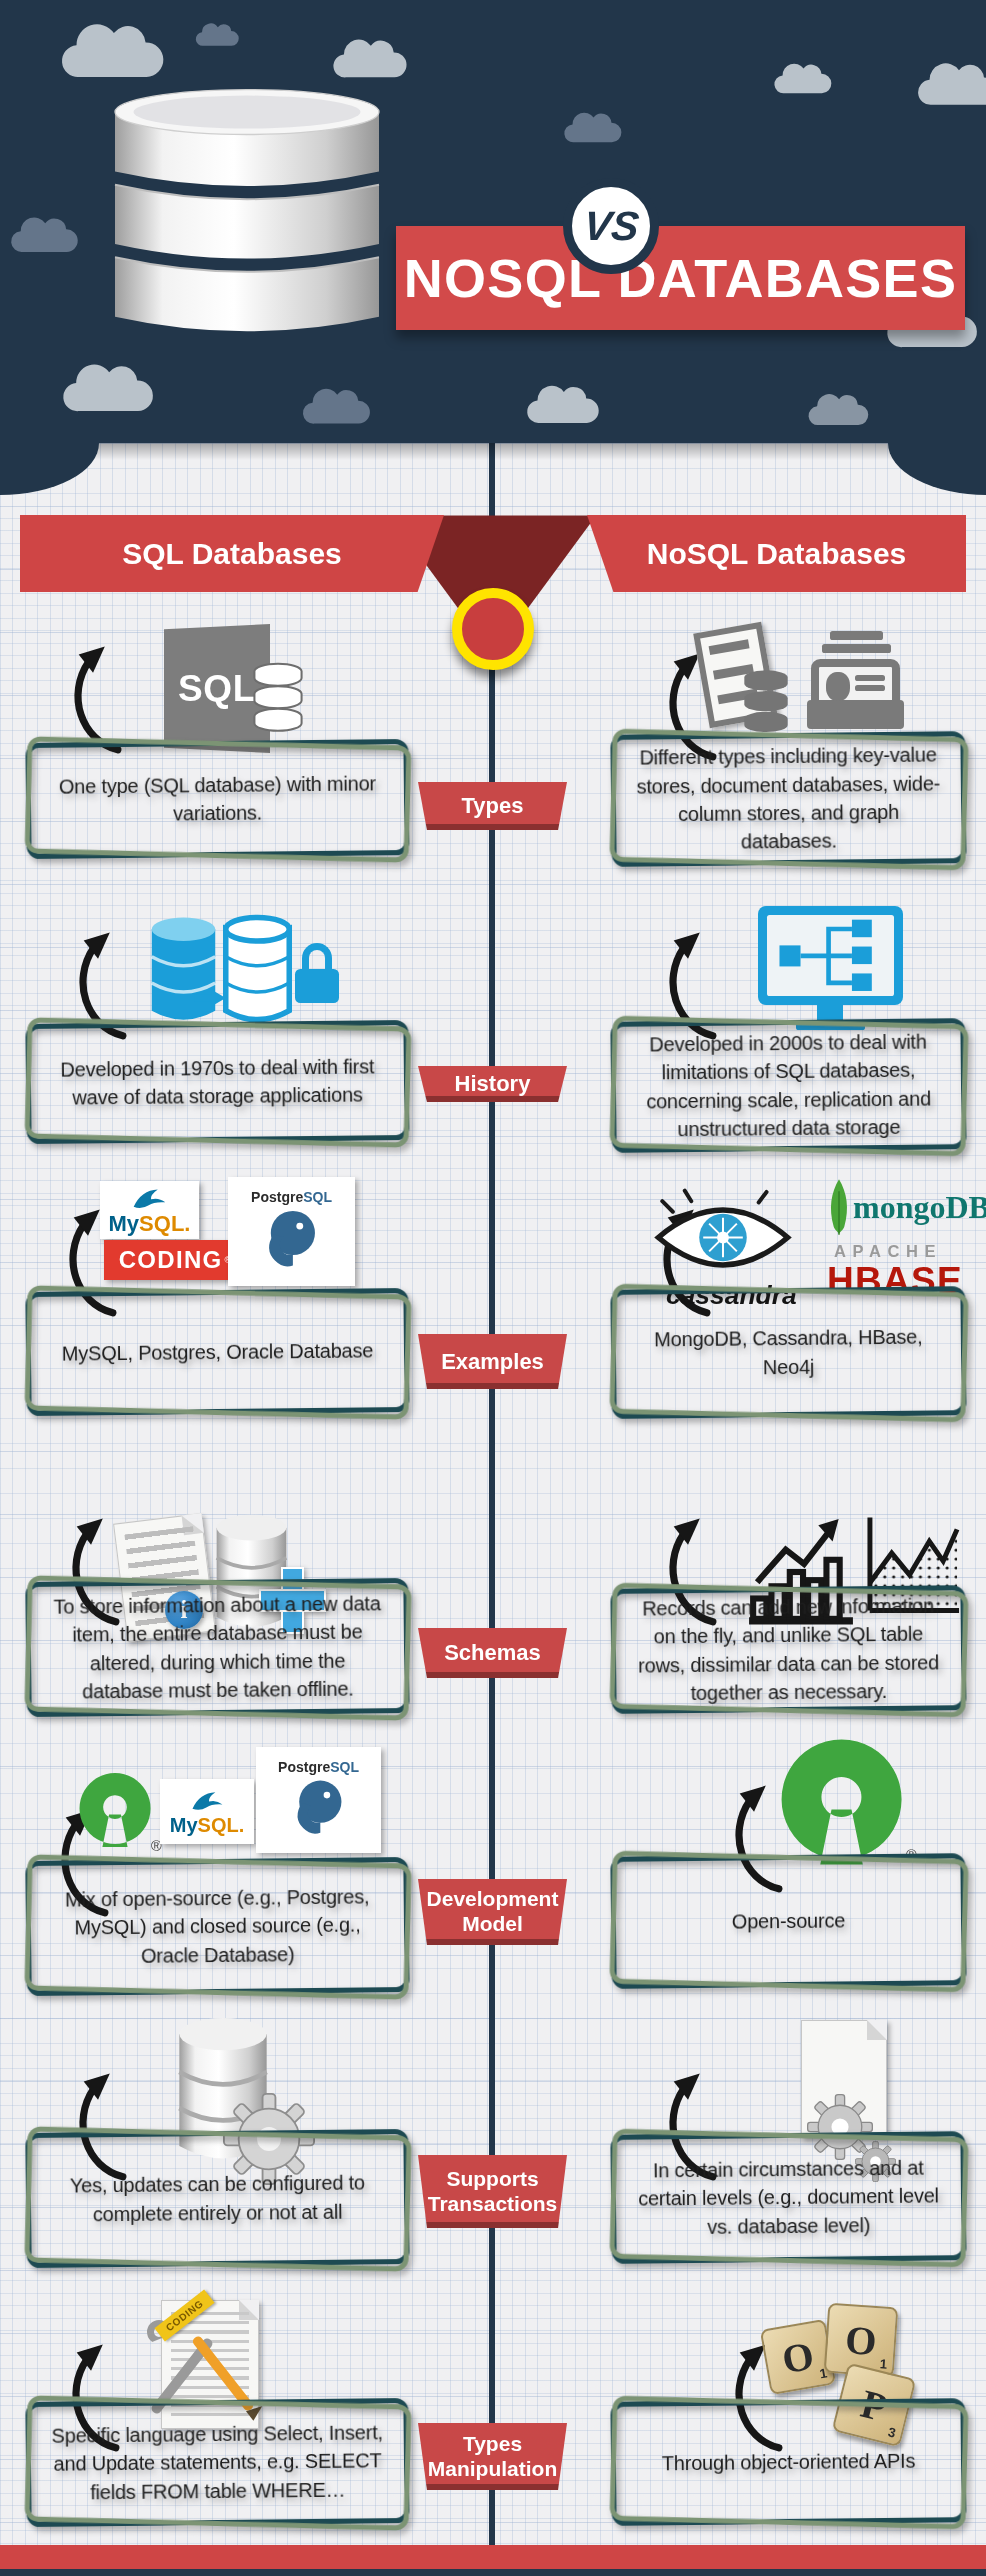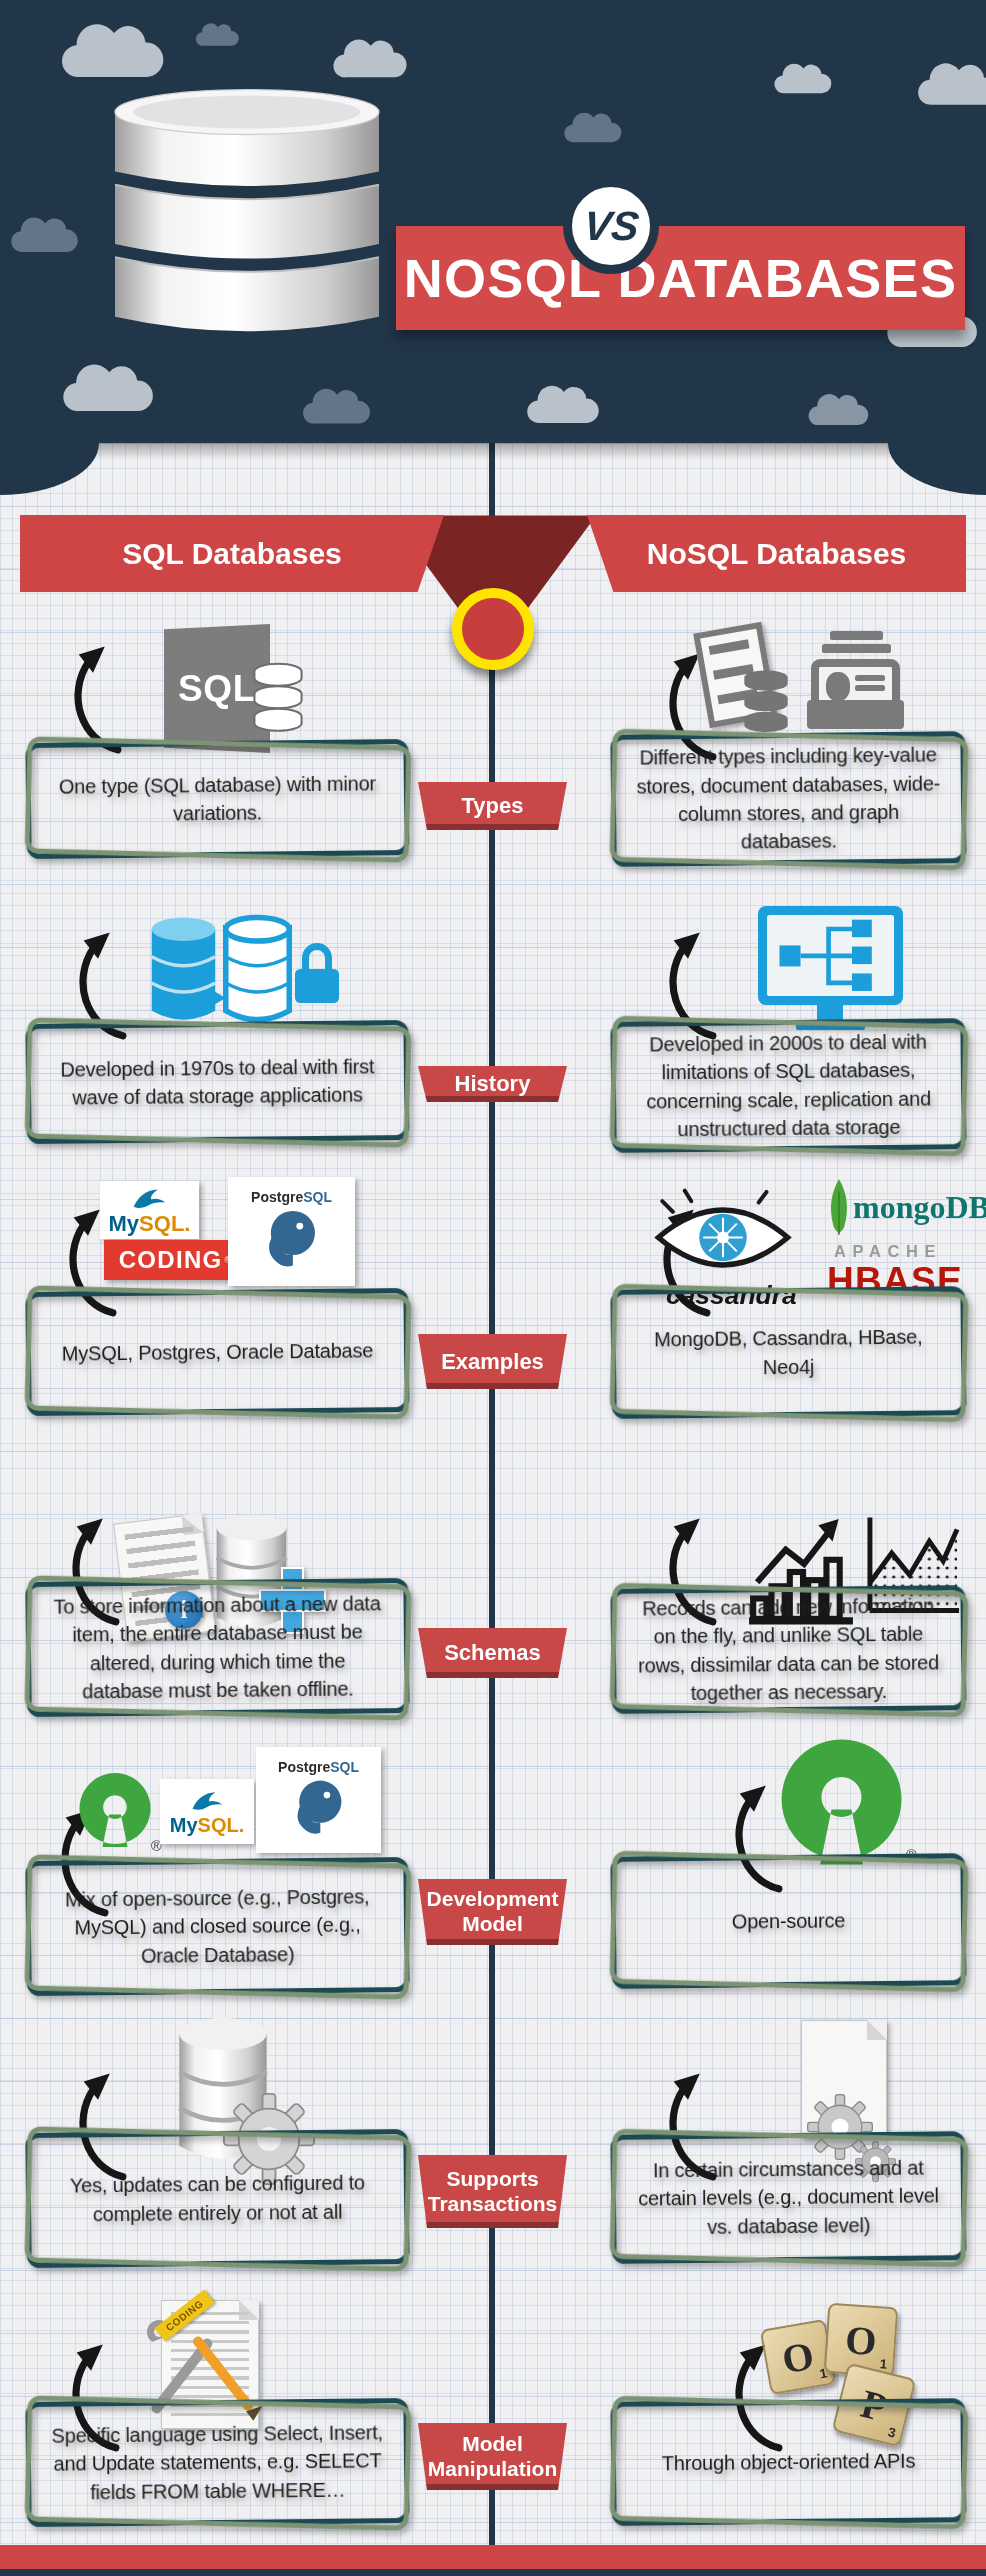--- a/index.html
+++ b/index.html
@@ -596,19 +596,19 @@
     <span class="sc">3</span>
   </div>
 
   <div class="sbox" style="left:26.4px;top:2400px;width:383px;height:125px">
     <p>Specific language using Select, Insert, and Update statements, e.g. SELECT fields FROM table WHERE…</p>
   </div>
   <div class="sbox" style="left:611px;top:2400px;width:355px;height:124px">
     <p>Through object-oriented APIs</p>
   </div>
   <div class="clabel" style="top:2423px;height:67px;font-size:21px">
-    <span>Model Manipulation</span>
+    <span>Types Manipulation</span>
   </div>
 
   <div class="footer-red"></div>
   <div class="footer-navy"></div>
 </div>
 
 
 </body></html>

